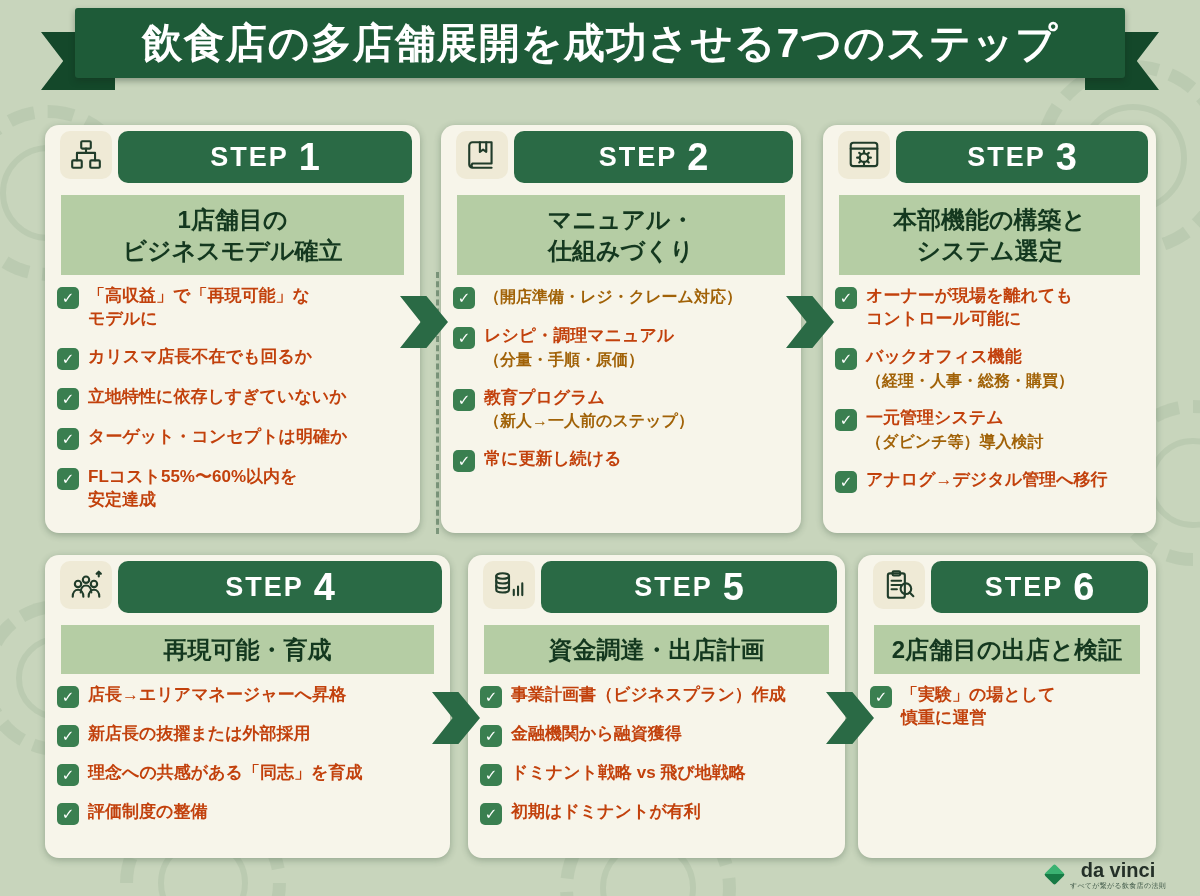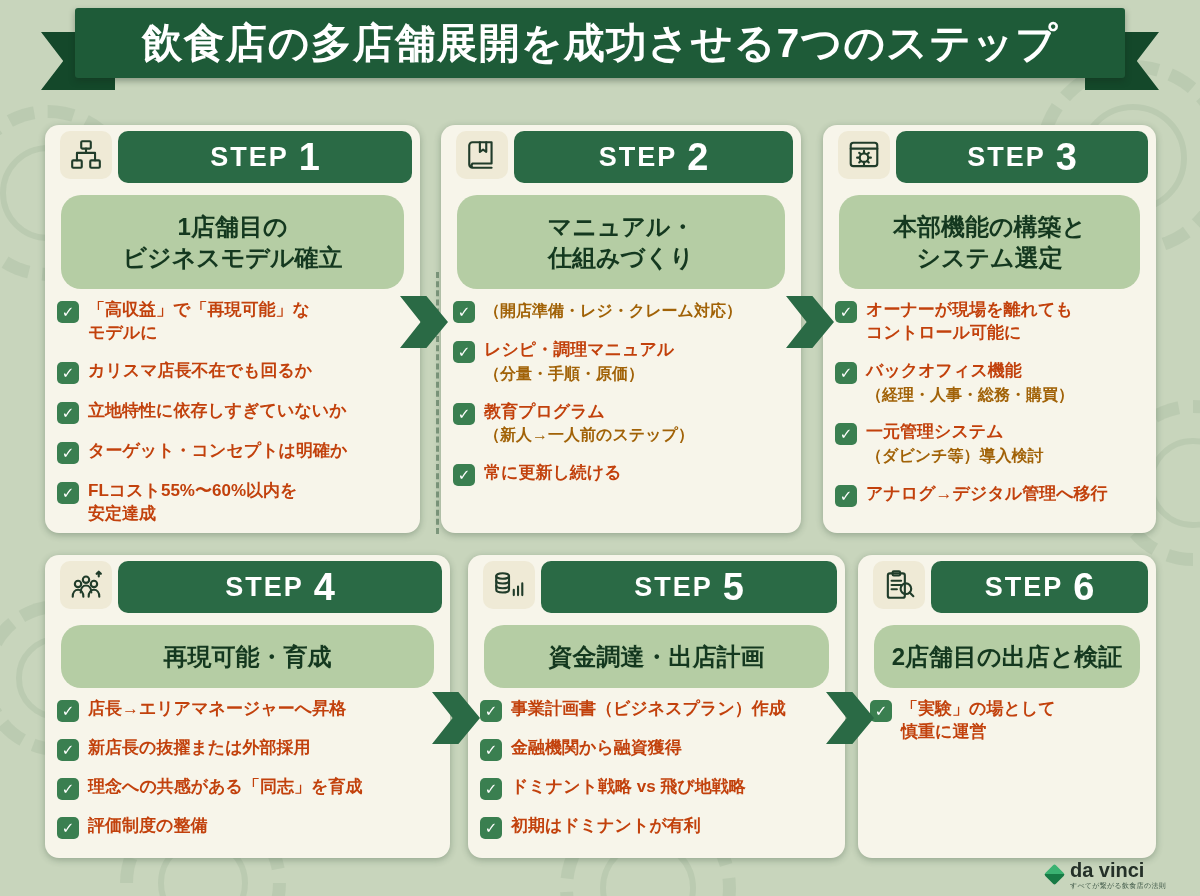--- a/index.html
+++ b/index.html
@@ -43,22 +43,22 @@
     background:#efead6; border-radius:10px;
   }
   .head-bar {
     flex:1; margin:6px 8px 0 4px; background:var(--header,#2a6a45); border-radius:10px;
     display:flex; align-items:center; justify-content:center; gap:10px;
   }
   .step-word { color:#fff; font-size:27px; font-weight:800; letter-spacing:2px; }
   .step-num  { color:#fff; font-size:38px; font-weight:800; }
 
   .subtitle {
-    margin:12px 16px 6px; background:var(--accent-light,#b5cda4); border-radius:20px;
-    padding:16px 4px; text-align:center; font-size:24px; font-weight:800;
+    margin:12px 16px 6px; background:var(--accent-light,#b5cda4); border-radius:0;
+    padding:9px 4px; text-align:center; font-size:24px; font-weight:800;
     color:#14381f; line-height:1.3; white-space:pre-line;
   }
 
   .checklist { list-style:none; margin:8px 0 0; padding:2px 12px 0; display:flex; flex-direction:column; }
   .row1 .checklist { gap:16px; }
   .row2 .checklist { gap:15px; }
   .check-item { display:flex; gap:9px; align-items:flex-start; }
   .checkbox {
     flex:none; width:22px; height:22px; margin-top:2px;
     background:var(--check,#3a7f50); border-radius:5px;
@@ -79,21 +79,21 @@
   .a3 { left:432px; top:692px; }
   .a4 { left:826px; top:692px; }
 
   .divider { position:absolute; left:436px; top:272px; height:262px; border-left:3px dashed #5f7f63; opacity:.7; z-index:1; }
 
   
   .brand { position:absolute; right:34px; bottom:7px; display:flex; align-items:center; gap:8px; z-index:4; }
   .brand-diamond { width:15px; height:15px; transform:rotate(45deg); border-radius:2px;
     background:linear-gradient(135deg,#3bb272 0%,#3bb272 50%,#177a45 50%); }
   .brand-text { display:flex; flex-direction:column; line-height:1; }
-  .brand-name { font-size:20px; font-weight:700; color:#243028; }
+  .brand-name { font-size:20px; font-weight:700; color:#243028;text-align:center; }
   .brand-tag  { font-size:7px; color:#3e5747; margin-top:2px; letter-spacing:.3px; }
 
   svg.hicon { stroke:#203c2a; stroke-width:2; fill:none; stroke-linecap:round; stroke-linejoin:round; }
 </style>
 </head>
 <body>
 
 <div class="stage">
 
   <div class="gear" style="left:-40px; top:105px; width:150px; height:150px;"></div>

